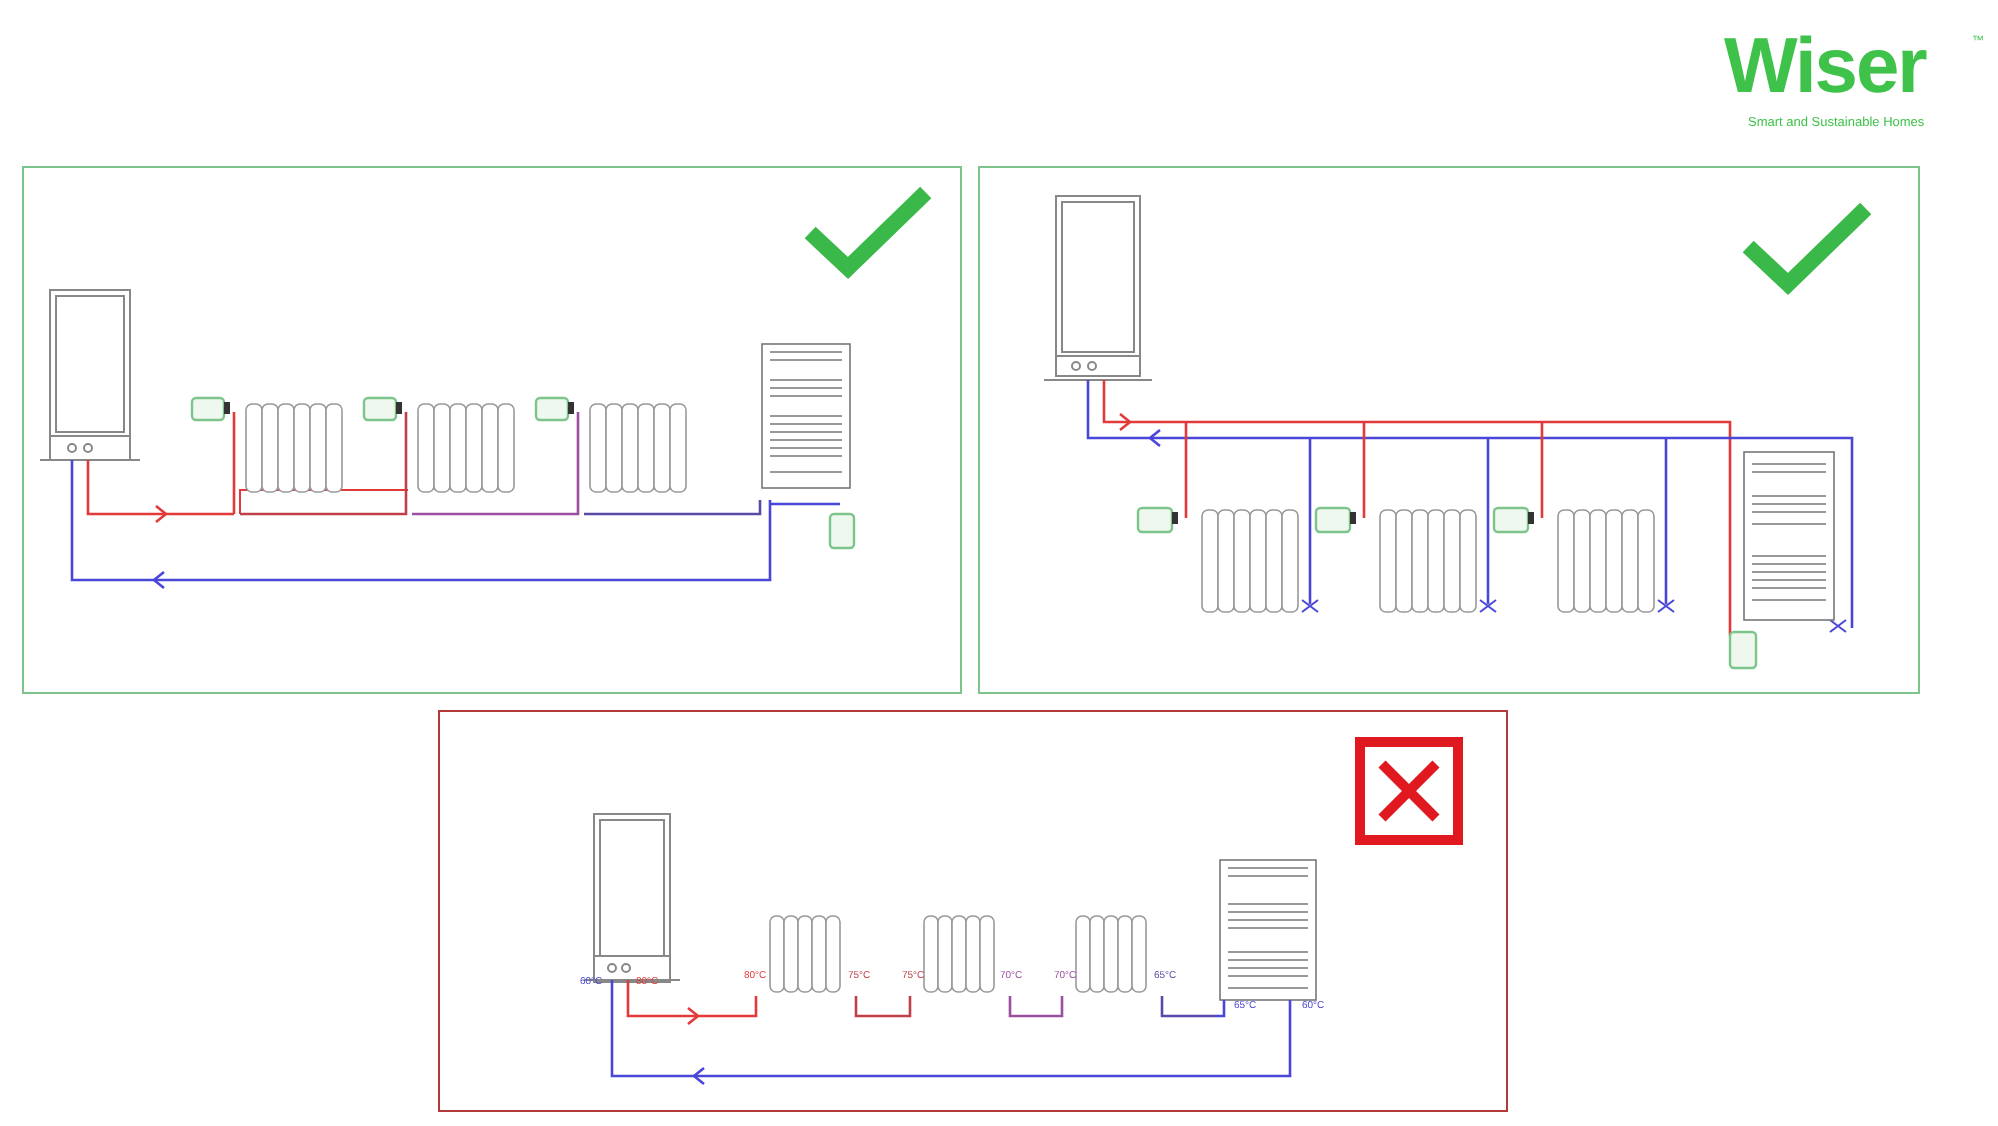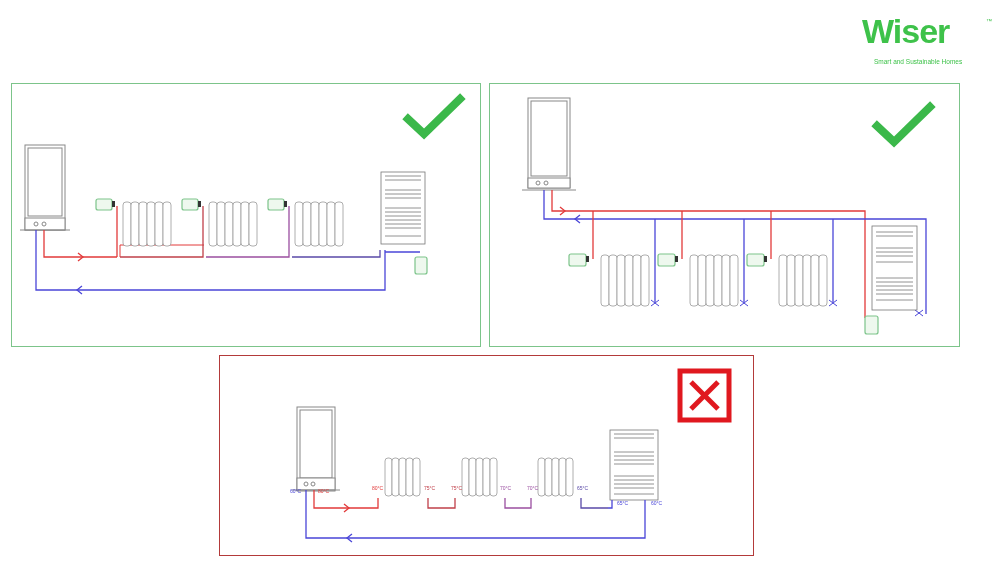--- a/index.html
+++ b/index.html
@@ -1,18 +1,18 @@
 <!DOCTYPE html>
 <html><head>
 <meta charset="utf-8">
 <style>
   html, body { margin:0; padding:0; background:#ffffff; }
   body { width:999px; height:563px; position:relative; overflow:hidden; font-family:"Liberation Sans", sans-serif; }
   .logo { position:absolute; left:858px; top:12px; width:135px; height:60px; }
-  .logo-word { position:absolute; left:4px; top:0; font-size:34px; font-weight:bold; color:#3ec24a; letter-spacing:-1px; font-family:"Liberation Sans", sans-serif; }
+  .logo-word { position:absolute; left:4px; top:0; font-size:39px; font-weight:bold; color:#3ec24a; letter-spacing:-1px; font-family:"Liberation Sans", sans-serif; }
   .logo-tm { position:absolute; left:128px; top:6px; font-size:6px; color:#3ec24a; }
   .logo-tag { position:absolute; left:16px; top:46px; font-size:6.5px; color:#3ec24a; white-space:nowrap; }
   .panel { position:absolute; box-sizing:border-box; }
   .panel-ok { border:1.5px solid #7cc48a; }
   .panel-bad { border:1.5px solid #b33a3a; }
   svg { position:absolute; left:0; top:0; }
 </style>
 </head>
 <body>
 

